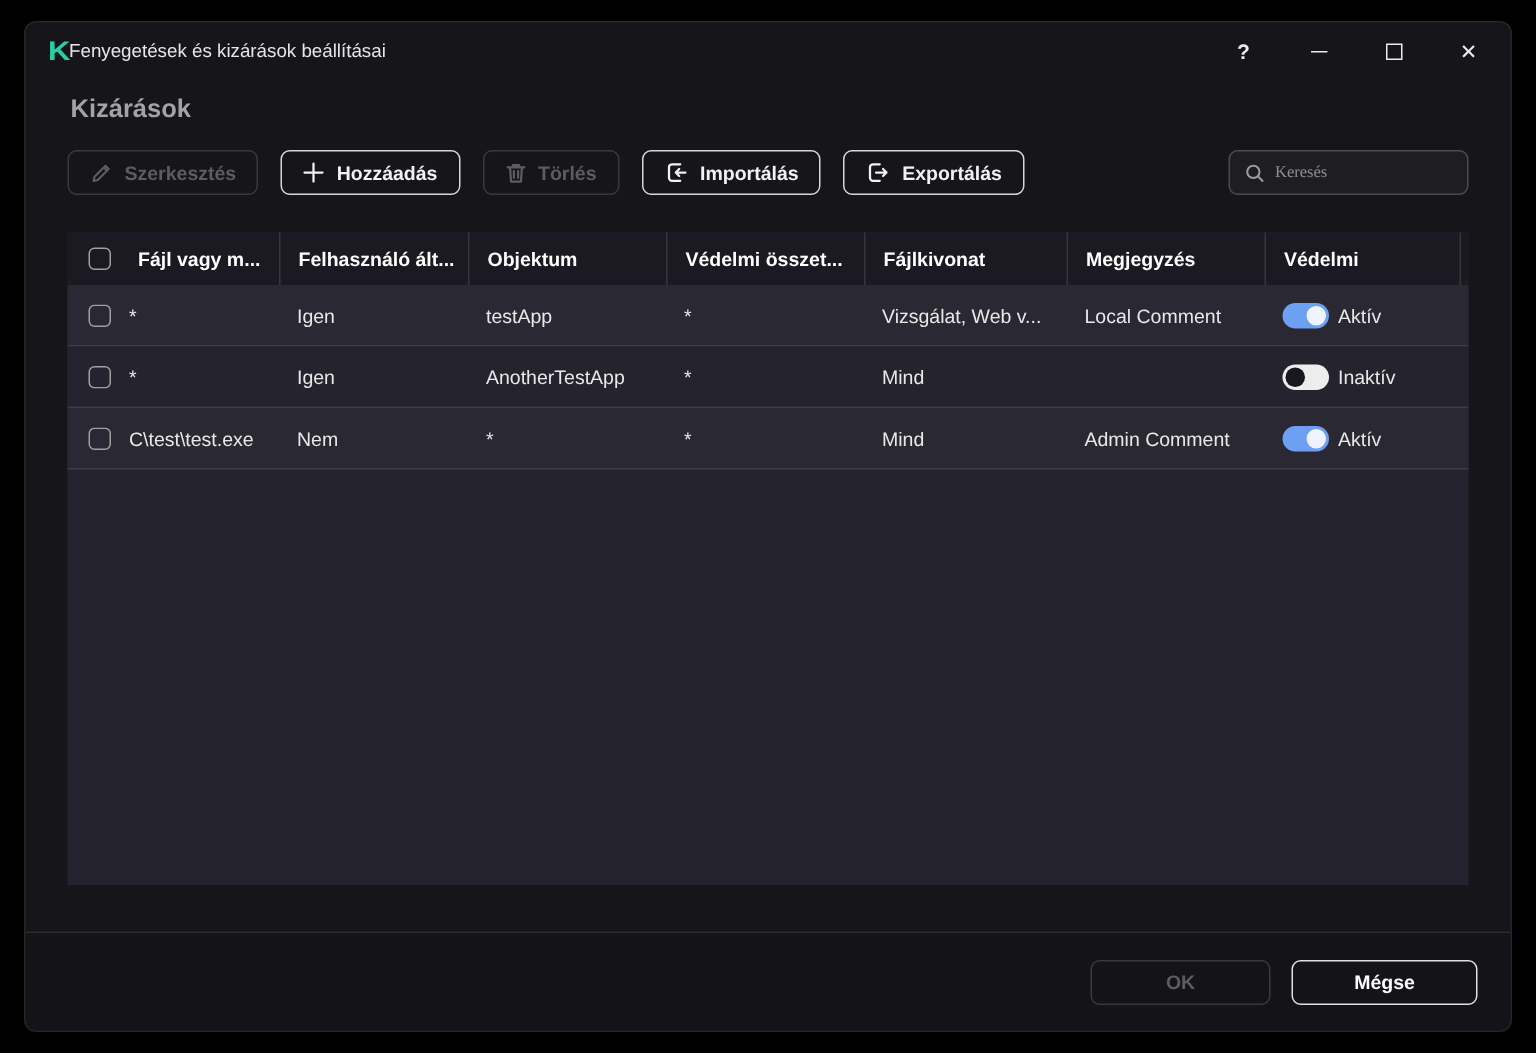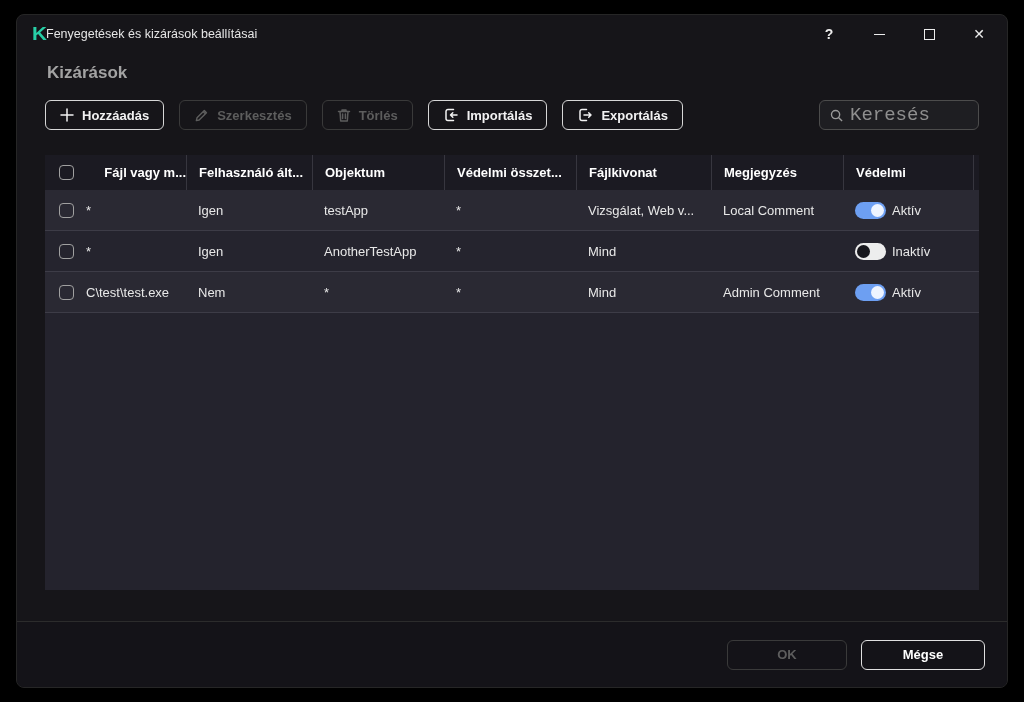--- a/index.html
+++ b/index.html
@@ -24,31 +24,31 @@
 
   
   .toolbar { display:flex; align-items:center; gap:15px; margin:17px 28px 0 28px; height:30px; }
   .btn { height:30px; padding:0 14px; border:1px solid #d7d7d7; border-radius:6px; background:transparent;
          color:#f2f2f2; font-size:13px; font-weight:600; display:flex; align-items:center; gap:8px; cursor:pointer; }
   .btn svg { stroke:currentColor; fill:none; stroke-width:1.5; stroke-linecap:round; stroke-linejoin:round; }
   .btn.disabled { border-color:#3a3a3a; color:#5d5d5d; cursor:default; }
   .search { margin-left:auto; width:160px; height:30px; border:1px solid #4c4c4c; border-radius:6px;
             background:#1e1e22; display:flex; align-items:center; gap:7px; padding:0 10px; }
   .search svg { stroke:#9a9a9a; fill:none; stroke-width:1.5; flex:0 0 auto; }
-  .search input { background:transparent; border:none; outline:none; color:#0ea5e9; font-size:19px; width:100%;
-                  font-family:Liberation Mono, monospace; }
+  .search input { background:transparent; border:none; outline:none; color:#0ea5e9; font-size:11px; width:100%;
+                  font-family:Liberation Serif, serif; }
   .search input::placeholder { color:#8f8f8f; }
 
   
   .table { margin:25px 28px 0 28px; height:435px; background:#24232d; }
   .thead, .trow { display:grid; grid-template-columns:141px 126px 132px 132px 135px 132px 130px 8px; }
   .thead { height:35px; background:#1b1a22; color:#fff; font-weight:700; font-size:13px; }
   .hc { height:100%; display:flex; align-items:center; padding-left:12px; overflow:hidden; white-space:nowrap; }
   .hc + .hc { border-left:1px solid #37363f; }
-  .hc.first { padding-left:14px; gap:18px;justify-content:space-between; }
+  .hc.first { padding-left:14px; gap:18px; }
   .trow { height:41px; align-items:center; font-size:13px; color:#e8e8e8; border-bottom:1px solid #3d3c47; }
   .trow:nth-child(odd) { background:#2a2933; }
   .trow:nth-child(even) { background:#25242e; }
   .cell { padding-left:12px; white-space:nowrap; overflow:hidden; }
   .cell.first { display:flex; align-items:center; gap:12px; padding-left:14px; }
   .checkbox { width:15px; height:15px; flex:0 0 auto; border:1.6px solid #a0a0a0; border-radius:4px; background:transparent; cursor:pointer; }
 
   
   .statuscell { display:flex; align-items:center; gap:6px; padding-left:12px; }
   .toggle { position:relative; width:31px; height:17px; border-radius:9px; flex:0 0 auto; cursor:pointer; }
@@ -83,31 +83,31 @@
         <span class="ctrl">
             <span class="max-glyph"></span>
           </span>
         <span class="ctrl">✕</span>
       </div>
     </div>
 
     <div class="heading">Kizárások</div>
 
     <div class="toolbar">
+      <button class="btn disabled">
+        <svg width="15" height="15" viewBox="0 0 16 16">
+            <path d="M2.5 13.5l.7-3L11 2.7l2.3 2.3L5.5 12.8l-3 .7zM9.8 3.9l2.3 2.3"></path>
+          </svg>
+        <span>Szerkesztés</span>
+      </button>
       <button class="btn">
         <svg width="14" height="14" viewBox="0 0 14 14">
             <path d="M7 1v12M1 7h12"></path>
           </svg>
         <span>Hozzáadás</span>
-      </button>
-      <button class="btn disabled">
-        <svg width="15" height="15" viewBox="0 0 16 16">
-            <path d="M2.5 13.5l.7-3L11 2.7l2.3 2.3L5.5 12.8l-3 .7zM9.8 3.9l2.3 2.3"></path>
-          </svg>
-        <span>Szerkesztés</span>
       </button>
       <button class="btn disabled">
         <svg width="14" height="15" viewBox="0 0 14 15">
             <path d="M1.5 3.5h11M5 3.5V2h4v1.5M3 3.5l.7 9.5h6.6l.7-9.5M5.6 6v4.5M8.4 6v4.5"></path>
           </svg>
         <span>Törlés</span>
       </button>
       <button class="btn">
         <svg width="16" height="16" viewBox="0 0 16 16">
             <path d="M10.5 2.5H5A2 2 0 0 0 3 4.5v7A2 2 0 0 0 5 13.5h5.5M14 8H7.5M9.8 5.7L7.5 8l2.3 2.3"></path>

